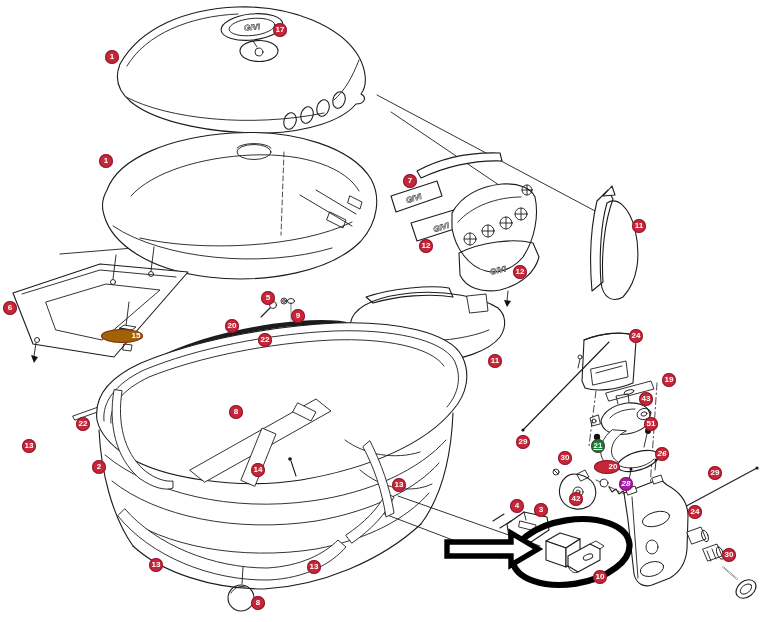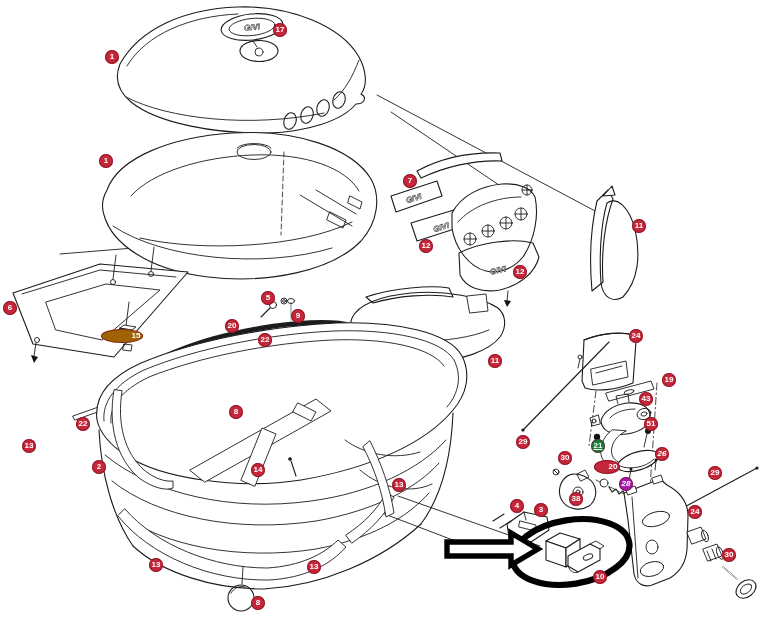--- a/index.html
+++ b/index.html
@@ -293,21 +293,21 @@
       <div class="callout" style="left: 258px; top: 603px; background: rgb(197, 39, 58); color: rgb(255, 255, 255);">8</div>
       <div class="callout" style="left: 636px; top: 336px; background: rgb(197, 39, 58); color: rgb(255, 255, 255);">24</div>
       <div class="callout" style="left: 669px; top: 380px; background: rgb(197, 39, 58); color: rgb(255, 255, 255);">19</div>
       <div class="callout" style="left: 646px; top: 399px; background: rgb(197, 39, 58); color: rgb(255, 255, 255);">43</div>
       <div class="callout" style="left: 651px; top: 424px; background: rgb(197, 39, 58); color: rgb(255, 255, 255);">51</div>
       <div class="callout" style="left: 598px; top: 446px; background: #15803d; color: rgb(255, 255, 255); text-decoration: underline;">21</div>
       <div class="callout" style="left: 662px; top: 454px; background: rgb(197, 39, 58); color: rgb(255, 255, 255); font-style: italic;">26</div>
       <div class="callout" style="left: 565px; top: 458px; background: rgb(197, 39, 58); color: rgb(255, 255, 255);">30</div>
       <div class="callout" style="left: 601px; top: 467px; background: rgb(197, 39, 58); color: rgb(255, 255, 255); padding-left: 12px;">20</div>
       <div class="callout" style="left: 626px; top: 484px; background: #a21caf; color: rgb(255, 255, 255); font-style: italic;">28</div>
-      <div class="callout" style="left: 576px; top: 499px; background: rgb(197, 39, 58); color: rgb(255, 255, 255);">38</div>
+      <div class="callout" style="left: 576px; top: 499px; background: rgb(197, 39, 58); color: rgb(255, 255, 255);">42</div>
       <div class="callout" style="left: 523px; top: 442px; background: rgb(197, 39, 58); color: rgb(255, 255, 255);">29</div>
       <div class="callout" style="left: 715px; top: 473px; background: rgb(197, 39, 58); color: rgb(255, 255, 255);">29</div>
       <div class="callout" style="left: 695px; top: 512px; background: rgb(197, 39, 58); color: rgb(255, 255, 255);">24</div>
       <div class="callout" style="left: 517px; top: 506px; background: rgb(197, 39, 58); color: rgb(255, 255, 255);">4</div>
       <div class="callout" style="left: 541px; top: 510px; background: rgb(197, 39, 58); color: rgb(255, 255, 255);">3</div>
       <div class="callout" style="left: 600px; top: 546px; background: rgb(197, 39, 58); color: rgb(255, 255, 255); margin-top: 24px;">10</div>
       <div class="callout" style="left: 729px; top: 555px; background: rgb(197, 39, 58); color: rgb(255, 255, 255);">30</div>
     </div>
 </div>
 

